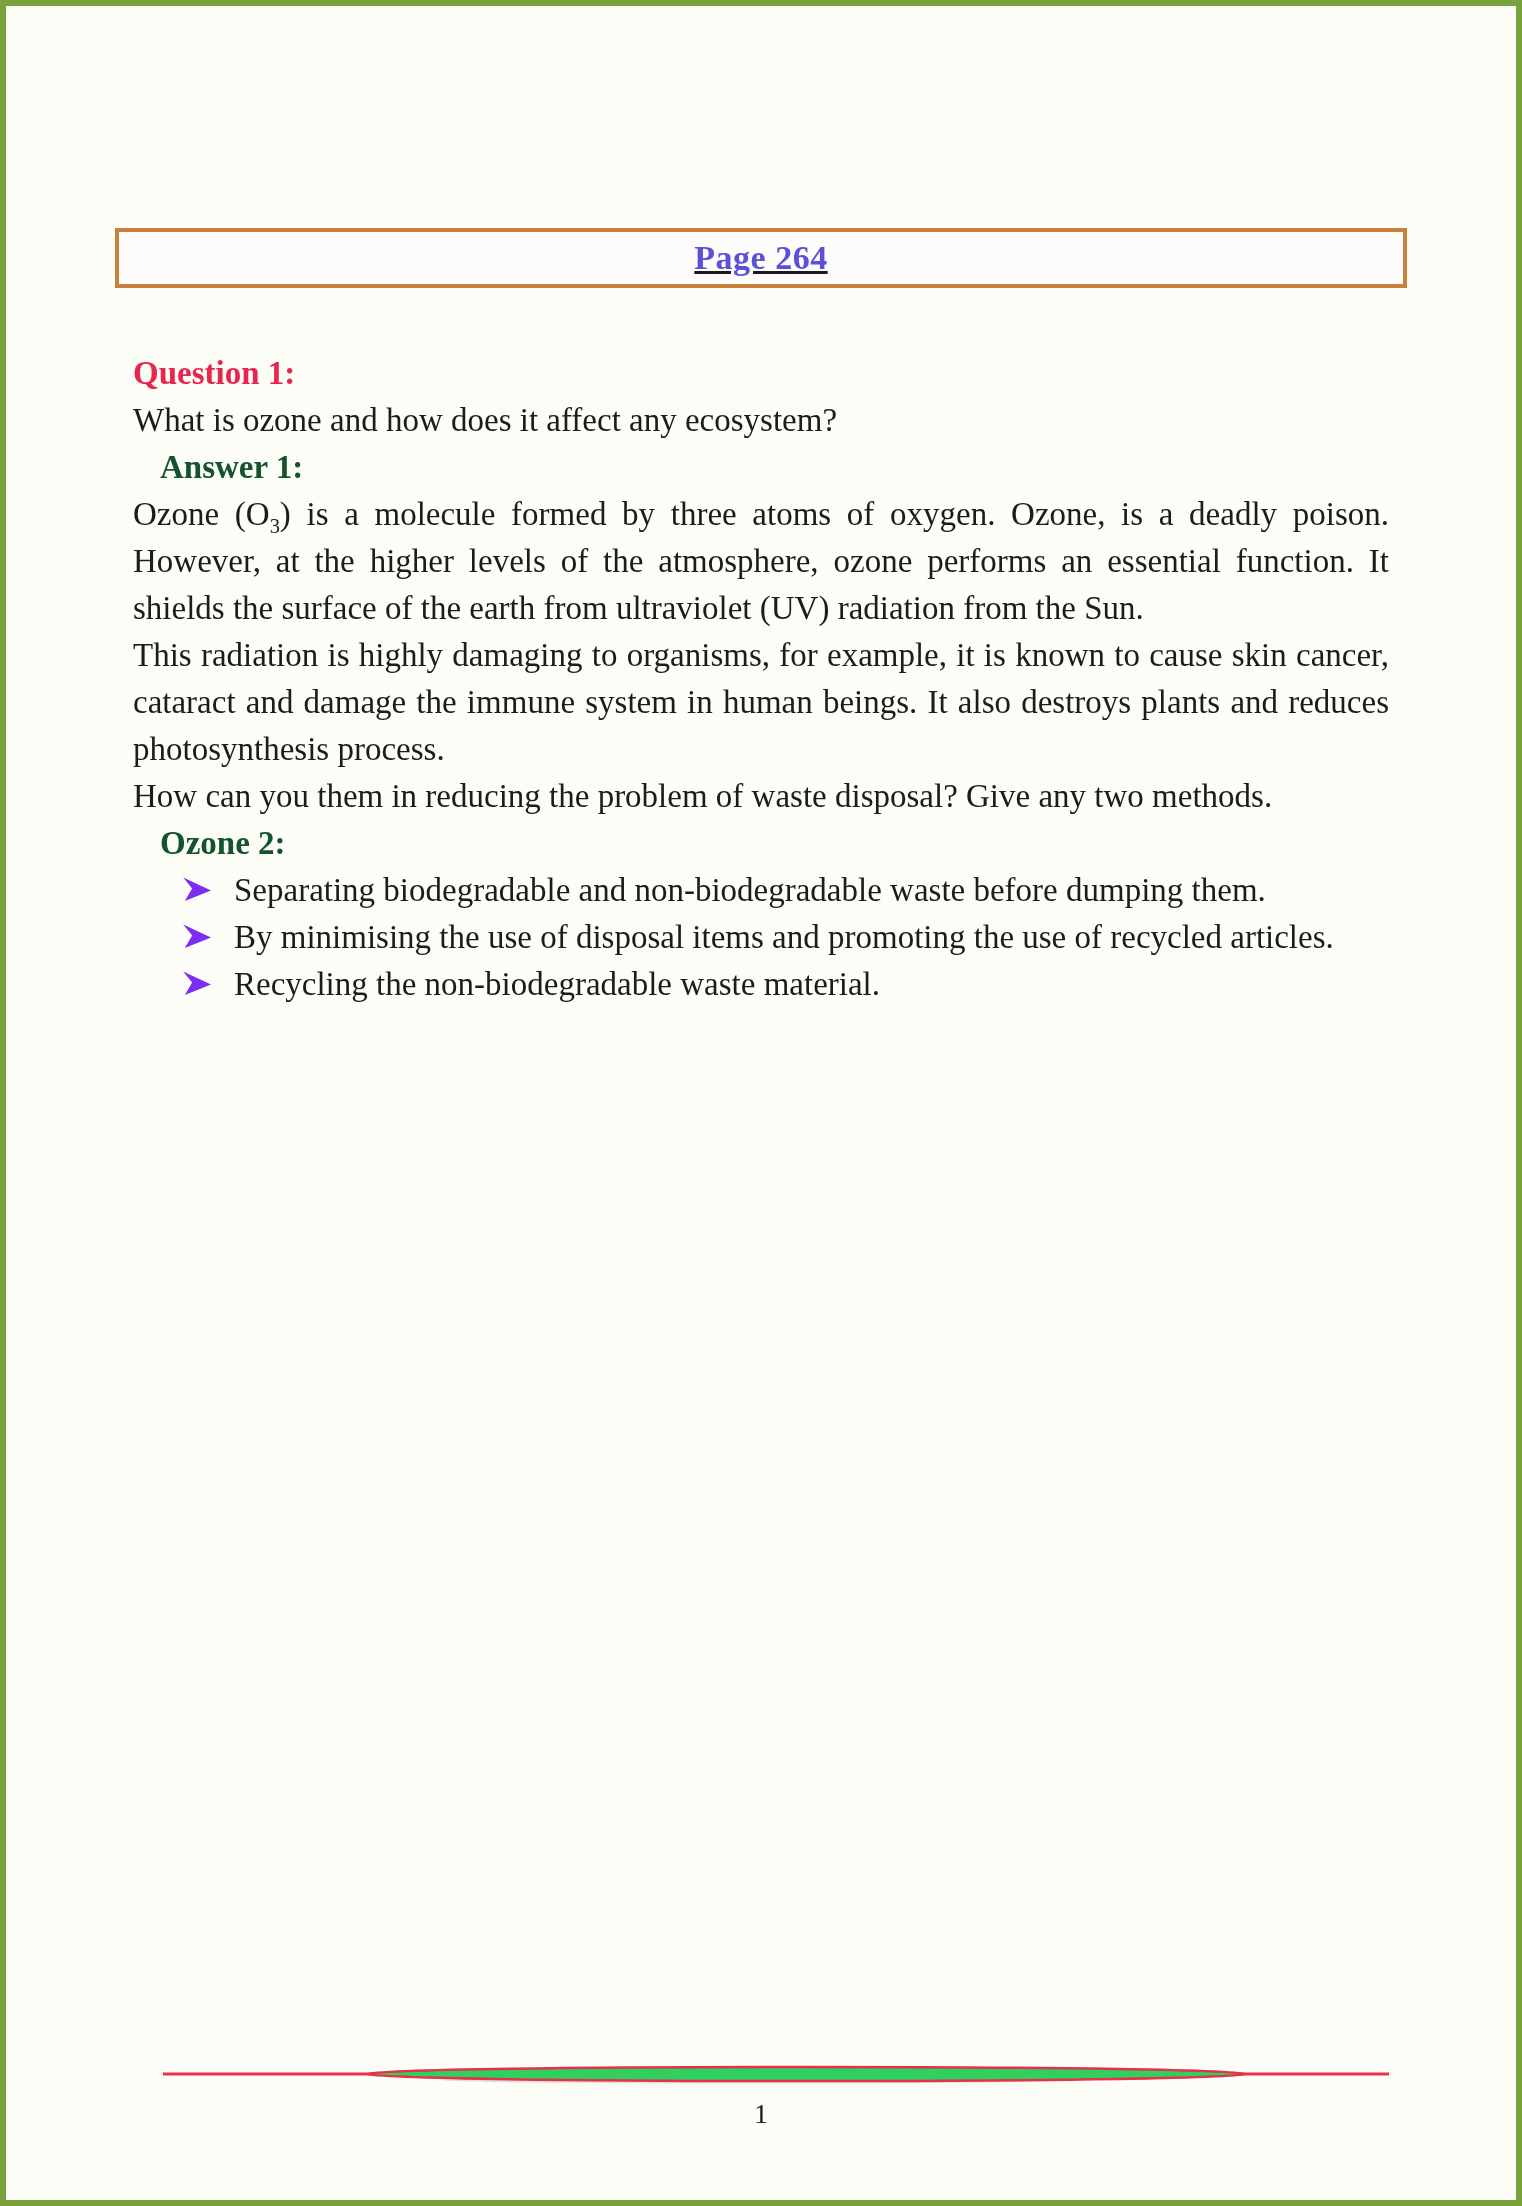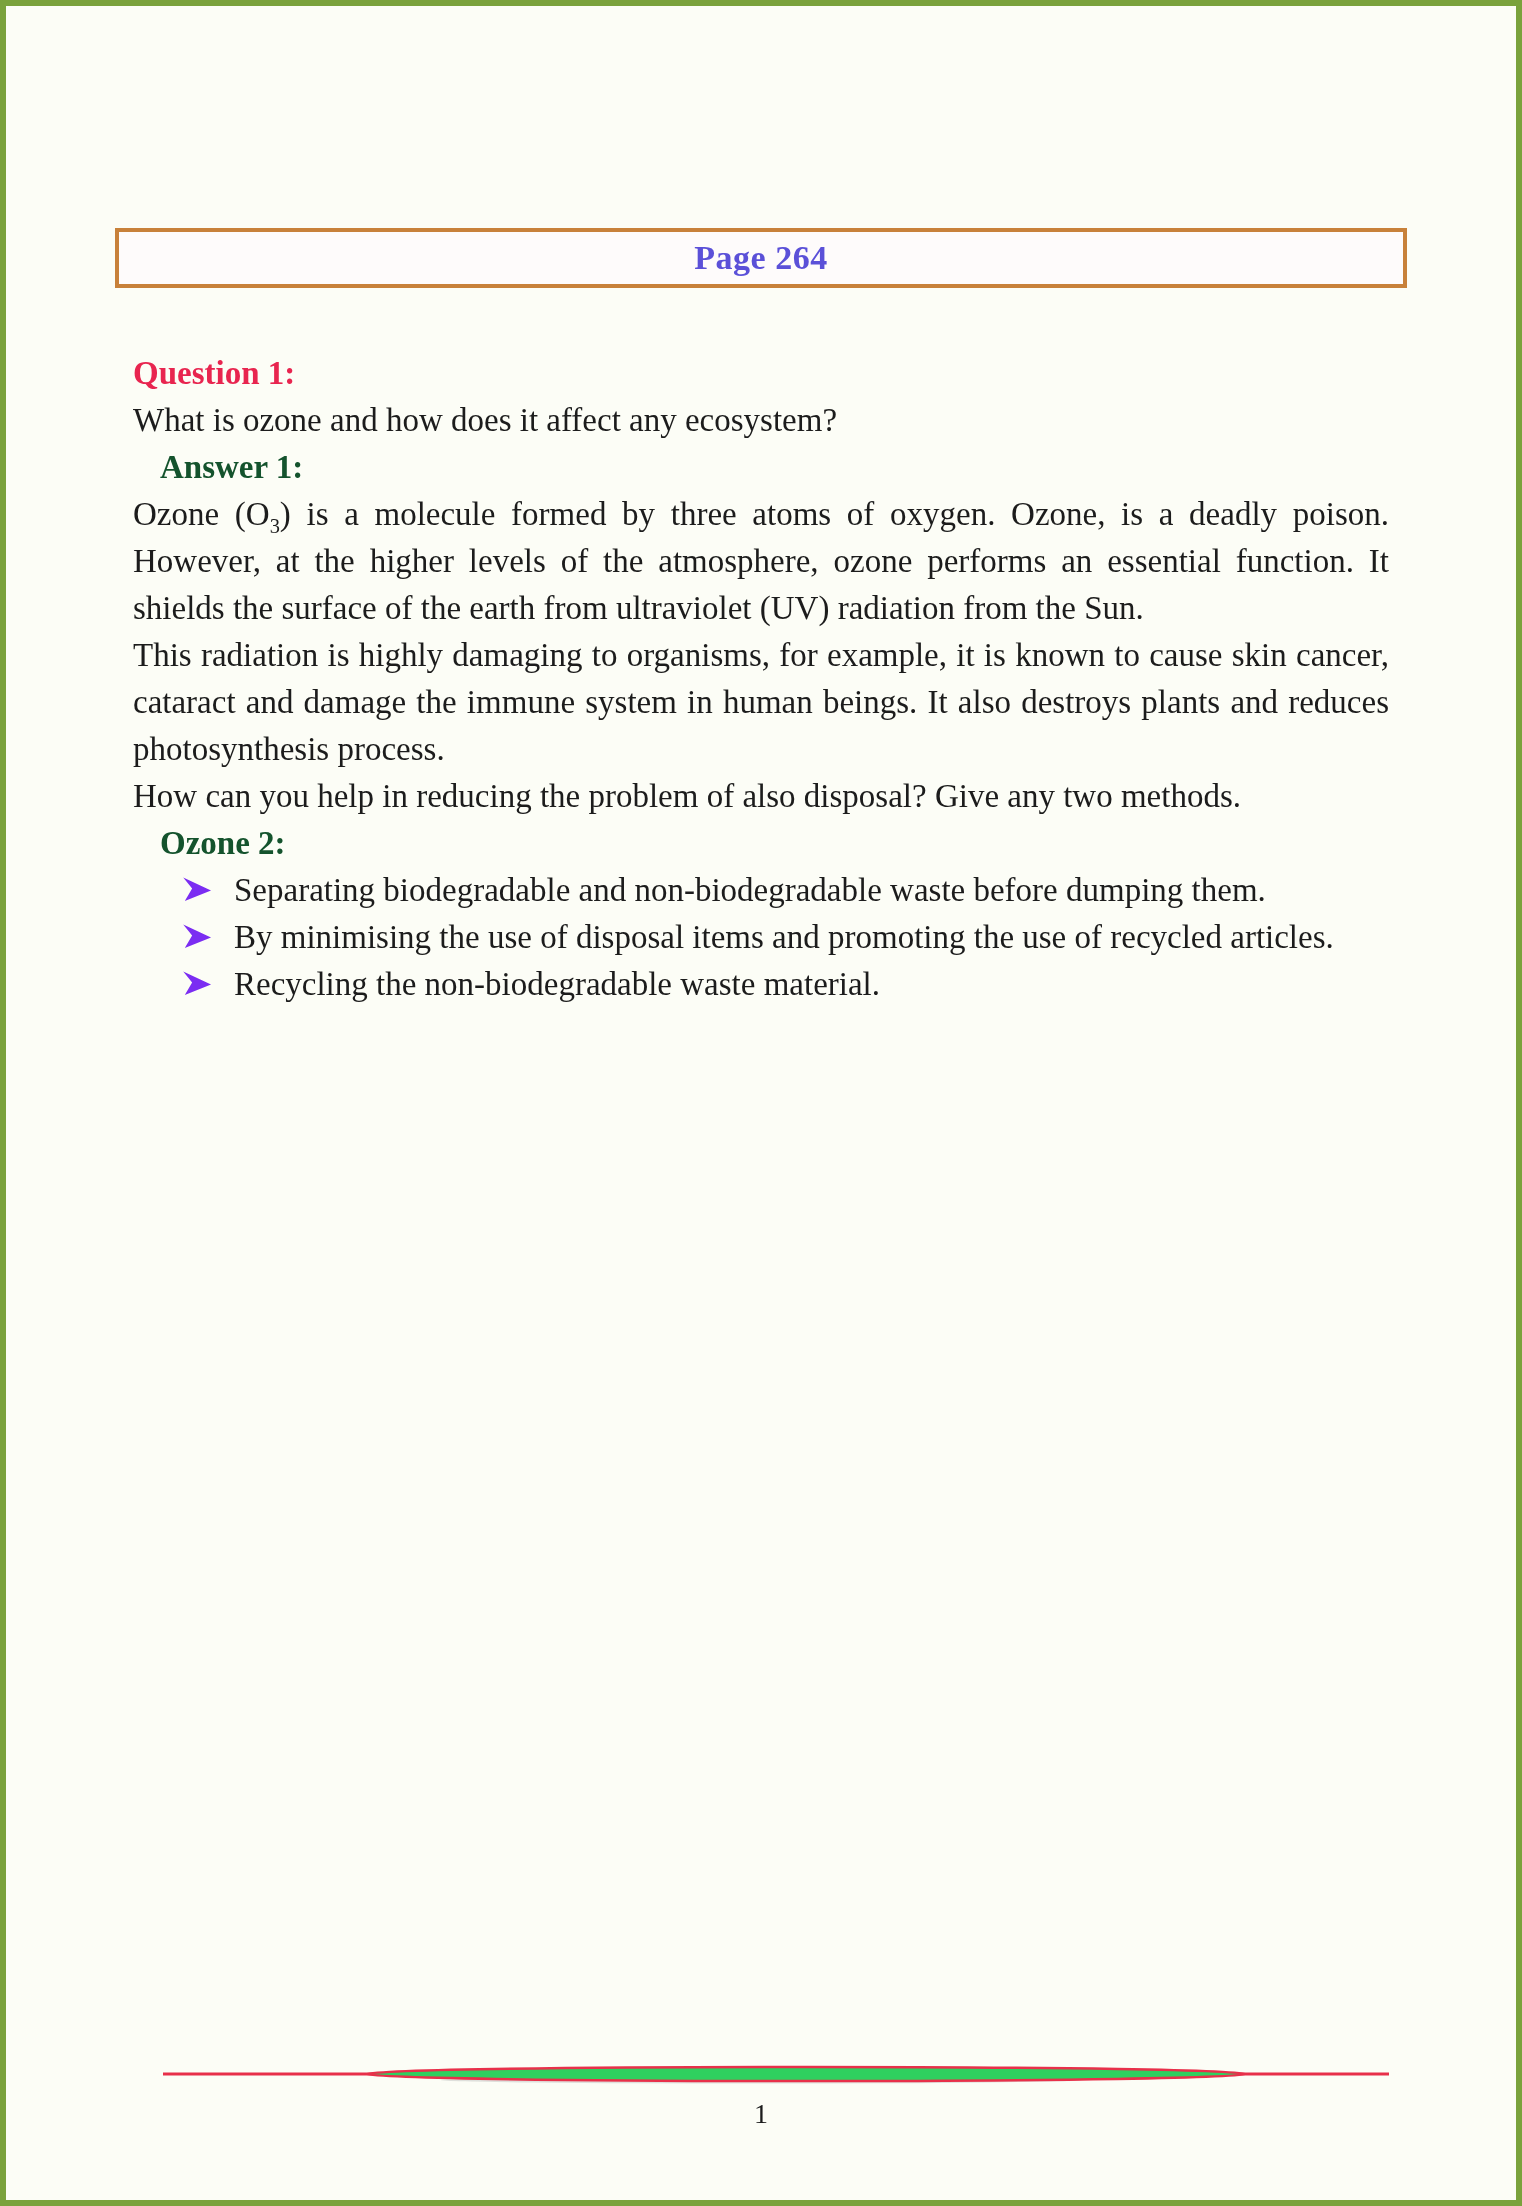--- a/index.html
+++ b/index.html
@@ -11,21 +11,21 @@
     border:6px solid #7aa23c;
     font-family:"Liberation Serif", serif;
     color:#1c1c1c;
     overflow:hidden;
   }
   .header-box {
     position:absolute; left:109px; top:222px;
     width:1292px; height:60px;
     border:4px solid #c8813a;
     background:#fefbfb;
-    display:flex; align-items:center; justify-content:center;
+    display:flex; align-items:center; justify-content:center;text-decoration:underline;
   }
   .header-title {
     color:#5b50d8;
     font-size:34px; font-weight:bold;
     letter-spacing:0.5px;
   }
   .content {
     position:absolute; left:127px; top:302px;
     width:1256px;
     font-size:33px; line-height:47px;
@@ -65,21 +65,21 @@
   <div class="content">
 
     <div class="q-label">Question 1:</div>
     <div class="q-text">What is ozone and how does it affect any ecosystem?</div>
     <div class="a-label">Answer 1:</div>
 
     <div class="para"><span>Ozone (O</span><sub class="chem">3</sub><span>) is a molecule formed by three atoms of oxygen. Ozone, is a deadly poison. However, at the higher levels of the atmosphere, ozone performs an essential function. It shields the surface of the earth from ultraviolet (UV) radiation from the Sun.</span></div>
 
     <div class="para">This radiation is highly damaging to organisms, for example, it is known to cause skin cancer, cataract and damage the immune system in human beings. It also destroys plants and reduces photosynthesis process.</div>
 
-    <div class="q-text">How can you help in reducing the problem of also disposal? Give any two methods.</div>
+    <div class="q-text">How can you them in reducing the problem of waste disposal? Give any two methods.</div>
     <div class="a-label">Ozone 2:</div>
 
     <ul class="bullets">
       <li>
         <span class="arrow-icon">
           <svg width="32" height="28" viewBox="0 0 32 28">
               <path d="M2 3 L31 13 L6 26 L12 13 Z" fill="#7b2df2"></path>
             </svg>
         </span>
         <span class="bullet-text">Separating biodegradable and non-biodegradable waste before dumping them.</span>

